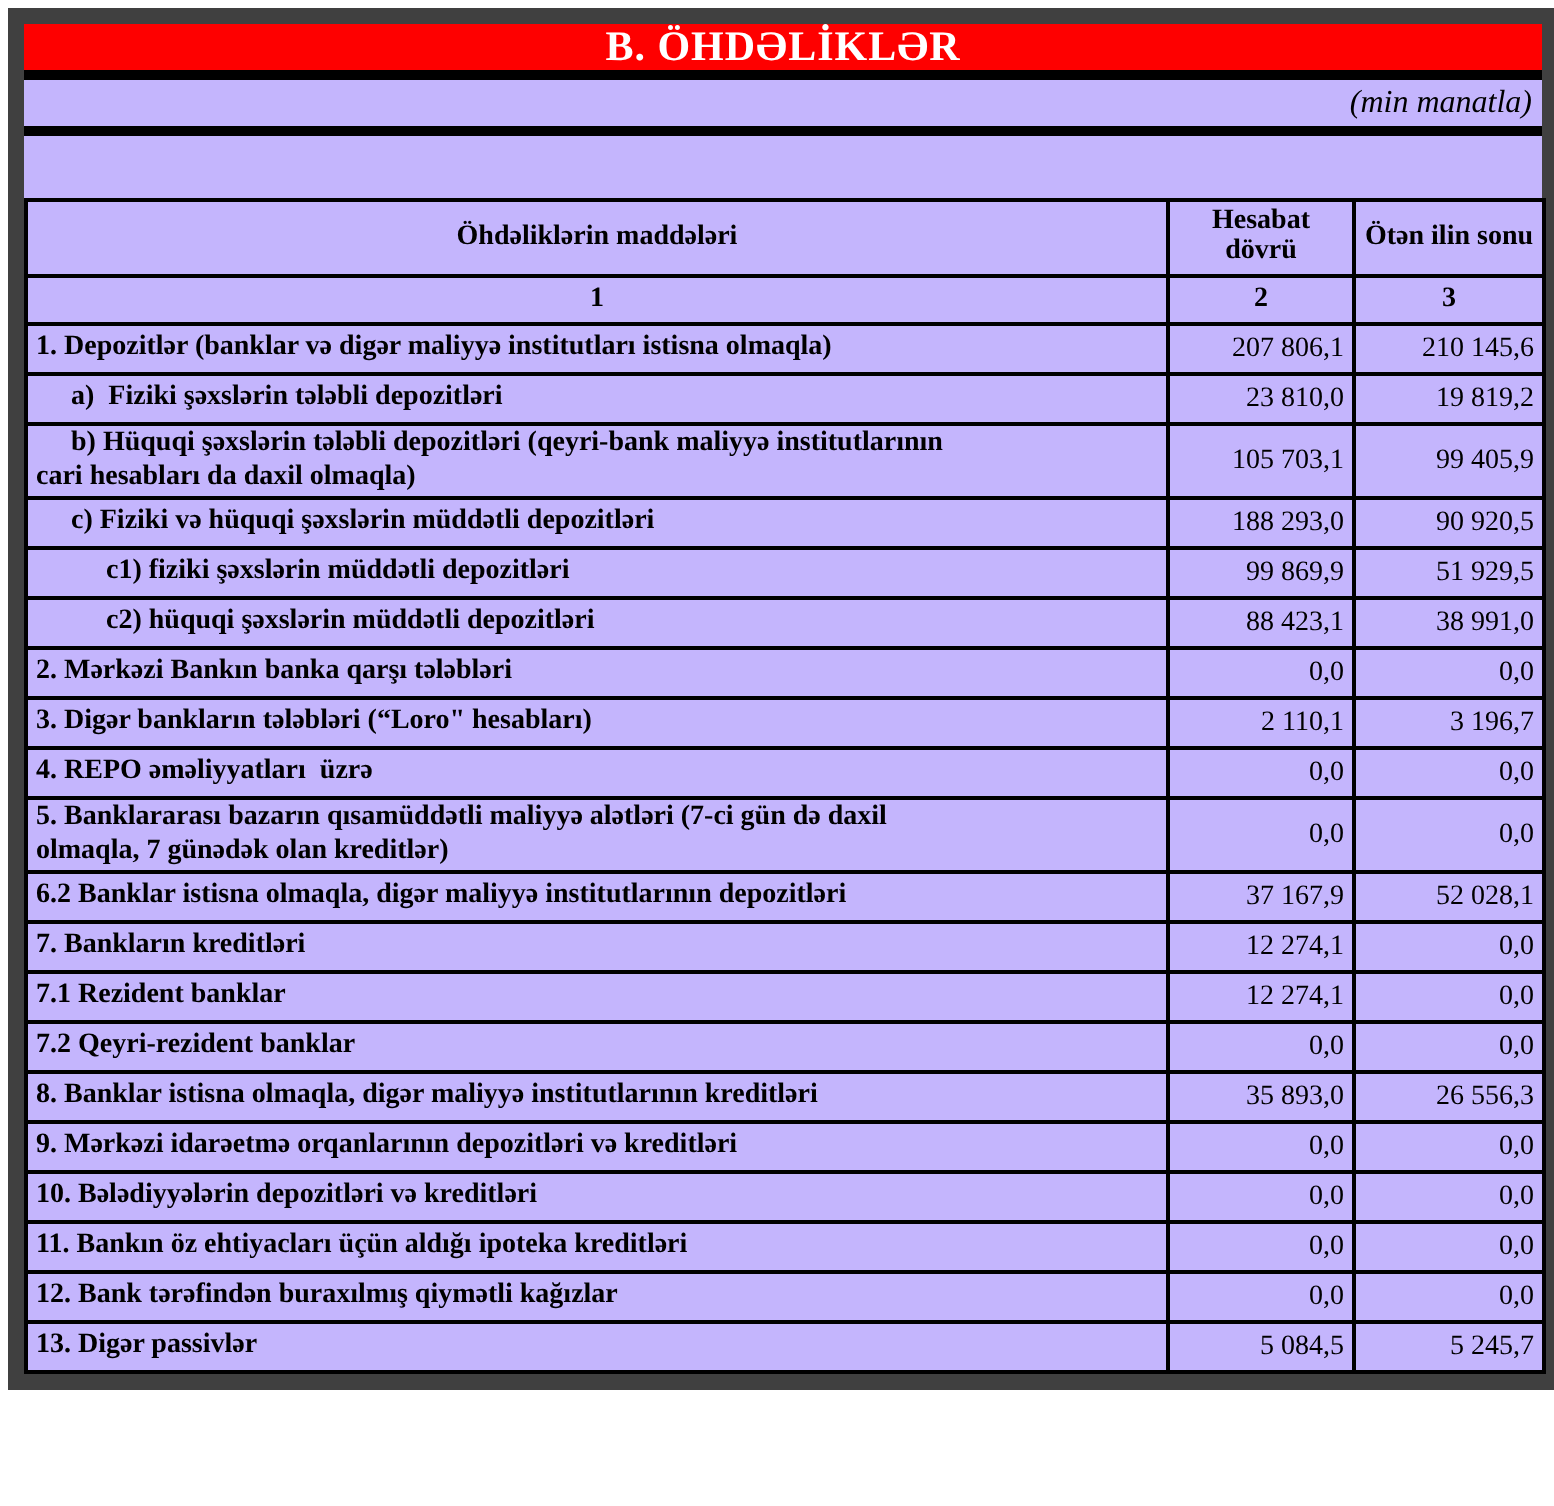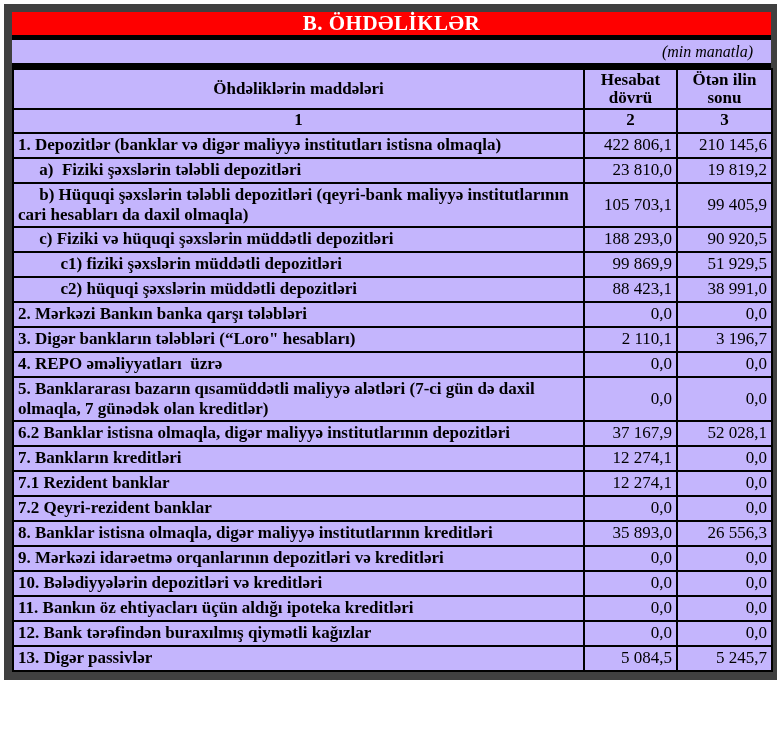--- a/index.html
+++ b/index.html
@@ -34,32 +34,33 @@
     font-size: 21px;
     line-height: 1;
     letter-spacing: 0.5px;
   }
   .unit-row {
     height: 23px;
     border-bottom: 5px solid #000;
     display: flex;
     align-items: center;
     justify-content: flex-end;
-    padding-right: 18px;
+    padding-right: 5px;
   }
   .unit-note {
     font-style: italic;
     font-size: 16px;
     line-height: 1;
   }
   table.main {
     border-collapse: collapse;
     table-layout: fixed;
     width: 100%;
-    font-size: 17px;
+    font-size: 14px;
+    margin-top: 31px;
   }
   table.main th, table.main td {
     border: 2px solid #000;
     padding: 1px 4px;
     overflow: hidden;
   }
   .head-row th {
     font-weight: bold;
     text-align: center;
     vertical-align: middle;
@@ -115,21 +116,21 @@
       </tr>
       <tr class="colnum-row">
         <td>1</td>
         <td>2</td>
         <td>3</td>
       </tr>
     </thead>
     <tbody class="rows">
   <tr>
     <td class="label">1. Depozitlər (banklar və digər maliyyə institutları istisna olmaqla)</td>
-    <td class="num">422 806,1</td>
+    <td class="num">207 806,1</td>
     <td class="num">210 145,6</td>
   </tr>
 
   <tr>
     <td class="label">     a)  Fiziki şəxslərin tələbli depozitləri</td>
     <td class="num">23 810,0</td>
     <td class="num">19 819,2</td>
   </tr>
 
   <tr>

